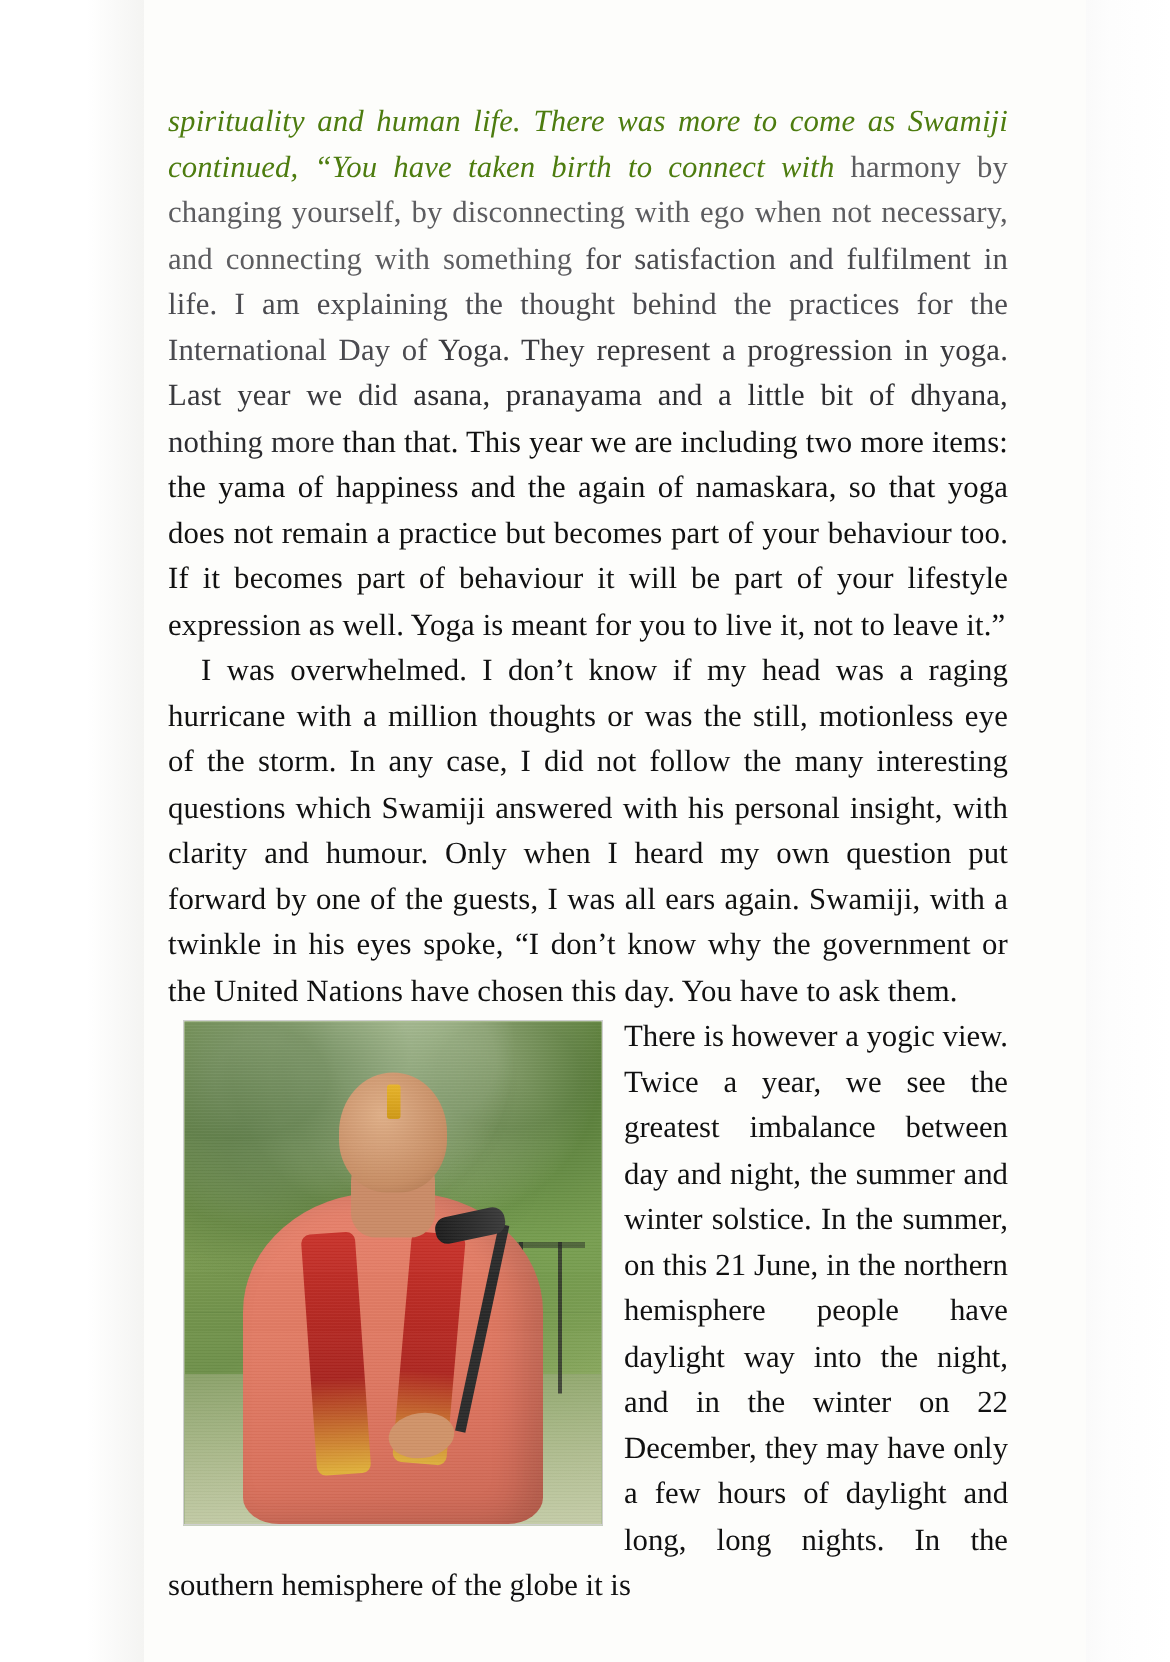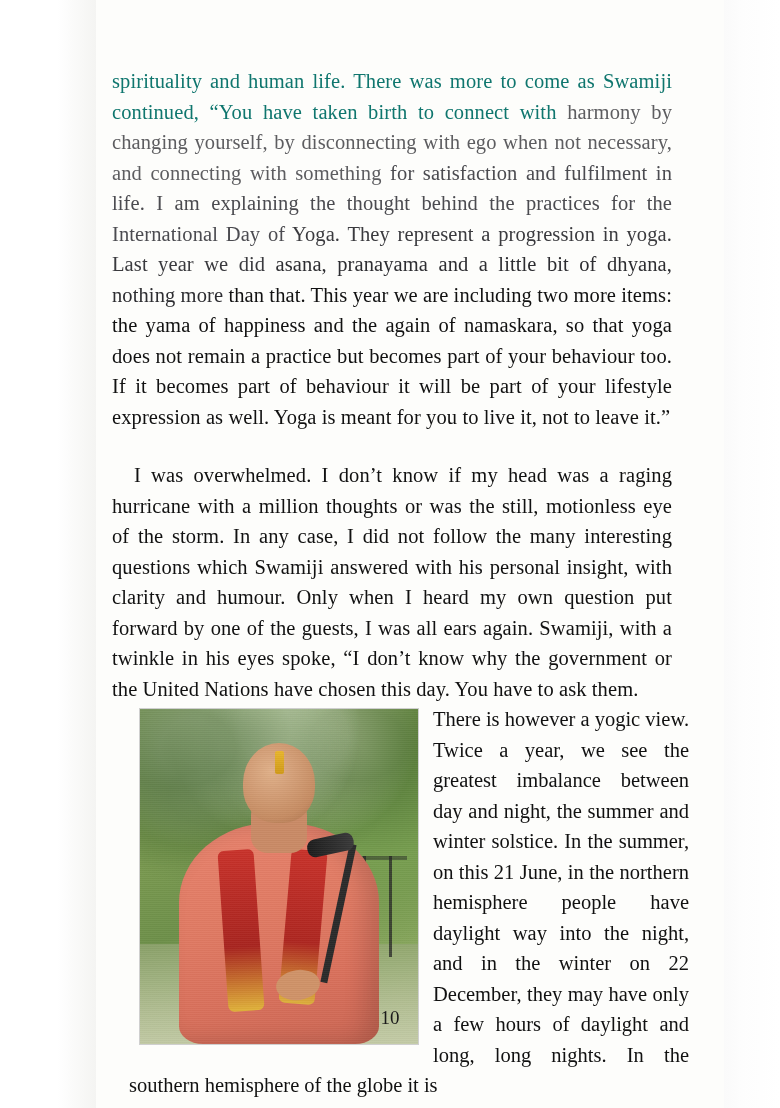--- a/index.html
+++ b/index.html
@@ -48,33 +48,31 @@
     line-height: 30.5px;
     text-align: justify;
     margin: 0;
     letter-spacing: 0.1px;
   }
   .para.first {
     text-indent: 0;
   }
   .para.second {
     text-indent: 22px;
-    margin-top: 28px;
   }
   
-  .fade-1 { color: #0f766e; }
+  .fade-1 { color: #4d7c0f; font-style: italic; }
   .fade-2 { color: #5d5d60; }
   .fade-3 { color: #4b4b50; }
   .fade-4 { color: #3a3a3e; }
   .fade-5 { color: #2d2d31; }
 
   .wrap-block {
     position: relative;
     width: 560px;
-    margin-left: 17px;
   }
   .photo {
     float: left;
     width: 278px;
     height: 335px;
     margin: 4px 14px 6px 10px;
     position: relative;
     overflow: hidden;
     border: 1px solid #cfcfcf;
     background: #7fa05a;
@@ -247,14 +245,13 @@
         <span>winter on 22 December,</span>
         <span>they may have only a few</span>
         <span>hours of daylight and long,</span>
         <span>long nights. In the southern</span>
         <span>hemisphere of the globe it is</span>
       </div>
     </div>
 
   </div>
 
-  <div class="page-number">10</div>
 </div>
 
 </body></html>

